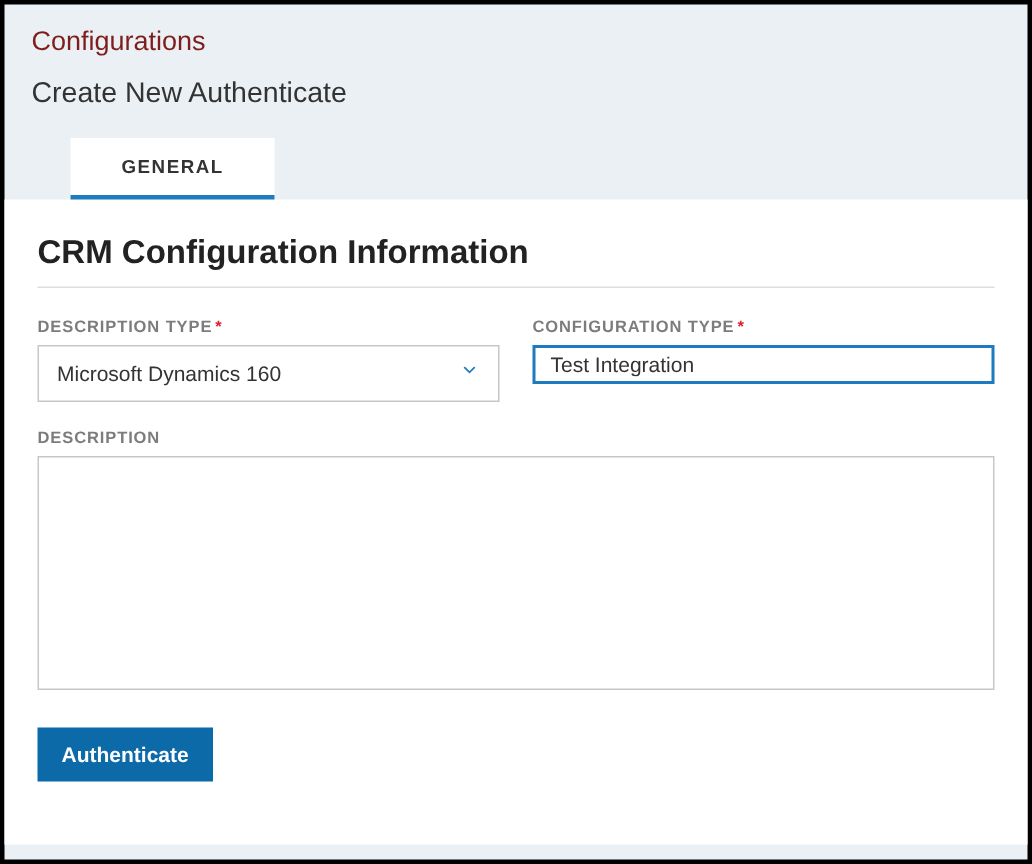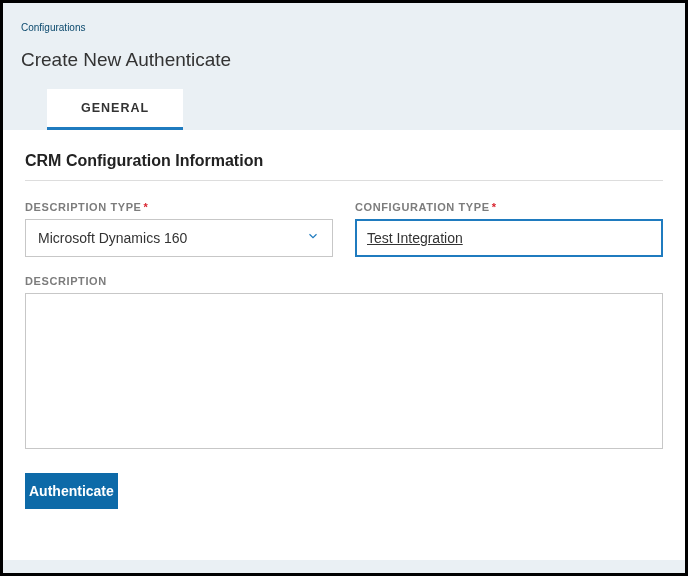--- a/index.html
+++ b/index.html
@@ -18,22 +18,22 @@
       border: 3px solid #000;
       width: 688px;
       height: 576px;
       background: #eaf0f4;
       padding: 0;
     }
     .header-area {
       padding: 14px 18px 0 18px;
     }
     .breadcrumb-link {
-      color: #0c4a6e;
-      font-size: 10px;
+      color: #7f1d1d;
+      font-size: 18px;
       text-decoration: none;
       cursor: pointer;
     }
     .page-title {
       color: #333;
       font-size: 19px;
       font-weight: 400;
       margin-top: 14px;
       margin-bottom: 18px;
     }
@@ -52,21 +52,21 @@
       cursor: pointer;
       margin-left: 26px;
     }
     .panel {
       background: #fff;
       margin: 0;
       padding: 22px 22px 26px 22px;
       min-height: 430px;
     }
     .section-title {
-      font-size: 16px;
+      font-size: 22px;
       font-weight: 600;
       color: #222;
       padding-bottom: 10px;
       border-bottom: 1px solid #ddd;
       margin-bottom: 20px;
     }
     .row {
       display: flex;
       gap: 22px;
       margin-bottom: 18px;
@@ -108,44 +108,43 @@
     }
     .chevron svg {
       width: 14px;
       height: 14px;
       stroke: #1f7bbf;
       fill: none;
       stroke-width: 2;
     }
     .text-input {
       width: 100%;
-      height: 38px;
+      height: 26px;
       border: 2px solid #1f7bbf;
       padding: 0 10px;
       font-size: 14px;
       color: #333;
       outline: none;
       font-family: inherit;
-      text-decoration: underline;
     }
     .textarea {
       width: 100%;
       height: 156px;
       border: 1px solid #c7c7c7;
       resize: none;
       padding: 8px;
       font-size: 14px;
       font-family: inherit;
       outline: none;
     }
     .btn-primary {
       background: #0d6aa8;
       color: #fff;
       border: none;
-      padding: 10px 4px;
+      padding: 10px 16px;
       font-size: 14px;
       font-weight: 600;
       cursor: pointer;
       margin-top: 20px;
     }
   </style>
 </head>
 <body>
 
 <div class="outer">

